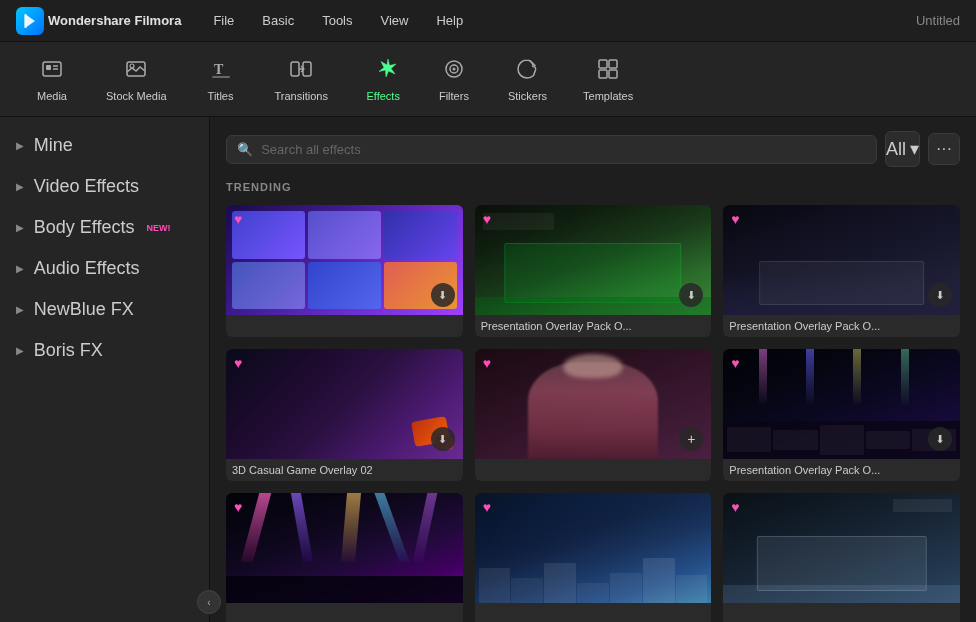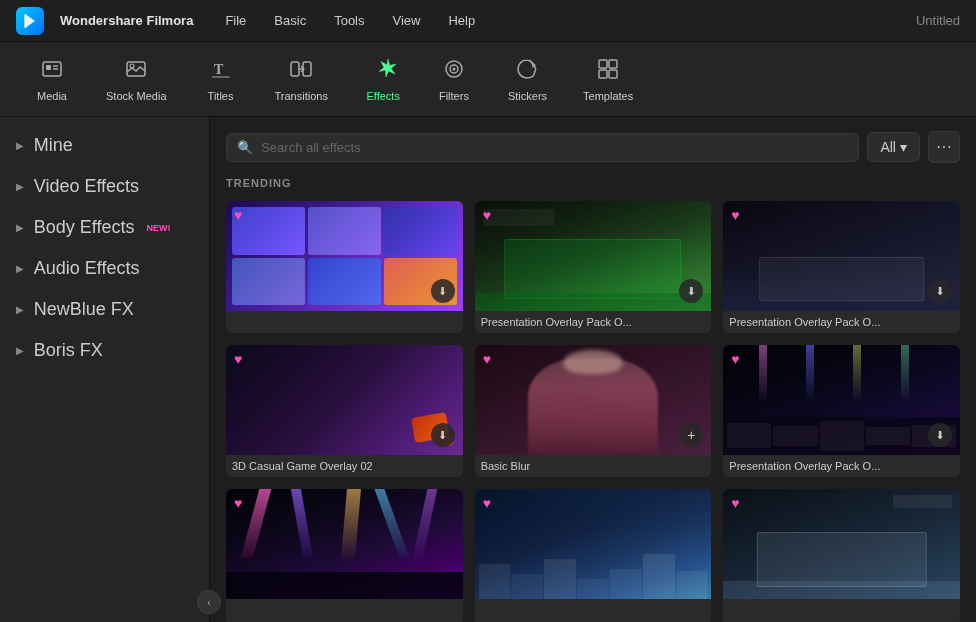--- a/index.html
+++ b/index.html
@@ -18,21 +18,21 @@
       background: #1f1f1f;
       height: 42px;
       display: flex;
       align-items: center;
       padding: 0 16px;
       border-bottom: 1px solid #111;
     }
     .titlebar-logo {
       display: flex;
       align-items: center;
-      gap: 16px;
+      gap: 4px;
       margin-right: 20px;
     }
     .logo-icon {
       width: 28px;
       height: 28px;
       background: linear-gradient(135deg, #00c6ff, #0072ff);
       border-radius: 6px;
       display: flex;
       align-items: center;
       justify-content: center;
@@ -189,25 +189,25 @@
       outline: none;
       color: #ccc;
       font-size: 13px;
       flex: 1;
     }
     .search-input::placeholder { color: #666; }
     .filter-btn {
       background: #2c2c2c;
       border: 1px solid #3a3a3a;
       border-radius: 6px;
-      padding: 6px 12px;
+      padding: 6px 0;
       color: #ccc;
-      font-size: 14px;
-      display: flex;
-      align-items: flex-start;
+      font-size: 18px;
+      display: flex;
+      align-items: center;
       gap: 4px;
       cursor: pointer;
     }
     .more-btn {
       background: #2c2c2c;
       border: 1px solid #3a3a3a;
       border-radius: 6px;
       width: 32px;
       height: 32px;
       display: flex;
@@ -512,21 +512,20 @@
       </div>
 
       <div class="effect-card">
         <div class="card-thumb" style="position:relative;overflow:hidden;">
           <div style="width:100%;height:100%;background:linear-gradient(160deg,#1a0a12,#2a1020,#3a1830,#4a2040);"></div>
           <div class="blur-person" style="position:absolute;bottom:0;left:50%;transform:translateX(-50%);width:55%;height:88%;background:linear-gradient(180deg,rgba(180,120,130,0.4) 0%,rgba(160,80,100,0.7) 30%,rgba(120,50,70,0.85) 70%,rgba(80,30,50,0.9) 100%);border-radius:40% 40% 0 0;filter:blur(1px);"></div>
           <div style="position:absolute;top:5px;left:50%;transform:translateX(-50%);width:25%;height:22%;background:rgba(200,160,150,0.6);border-radius:50% 50% 40% 40%;filter:blur(2px);"></div>
           <span class="card-badge-heart">♥</span>
           <div class="card-btn-add">+</div>
         </div>
-        <div class="card-label">Basic Blur</div>
       </div>
 
       <div class="effect-card">
         <div class="card-thumb" style="position:relative;overflow:hidden;">
           <div style="width:100%;height:100%;background:linear-gradient(160deg,#020208,#05050f,#0a0820,#150a35,#200a40);"></div>
           <div style="position:absolute;top:0;left:0;right:0;height:50%;overflow:hidden;">
             <div style="position:absolute;top:0;left:15%;width:8px;height:100%;background:linear-gradient(180deg,rgba(200,100,200,0.6),transparent);transform:perspective(100px) rotateX(5deg);transform-origin:top;"></div>
             <div style="position:absolute;top:0;left:35%;width:8px;height:100%;background:linear-gradient(180deg,rgba(100,100,255,0.6),transparent);transform:perspective(100px) rotateX(5deg);transform-origin:top;"></div>
             <div style="position:absolute;top:0;left:55%;width:8px;height:100%;background:linear-gradient(180deg,rgba(200,200,100,0.5),transparent);transform:perspective(100px) rotateX(5deg);transform-origin:top;"></div>
             <div style="position:absolute;top:0;left:75%;width:8px;height:100%;background:linear-gradient(180deg,rgba(100,200,150,0.5),transparent);transform:perspective(100px) rotateX(5deg);transform-origin:top;"></div>

